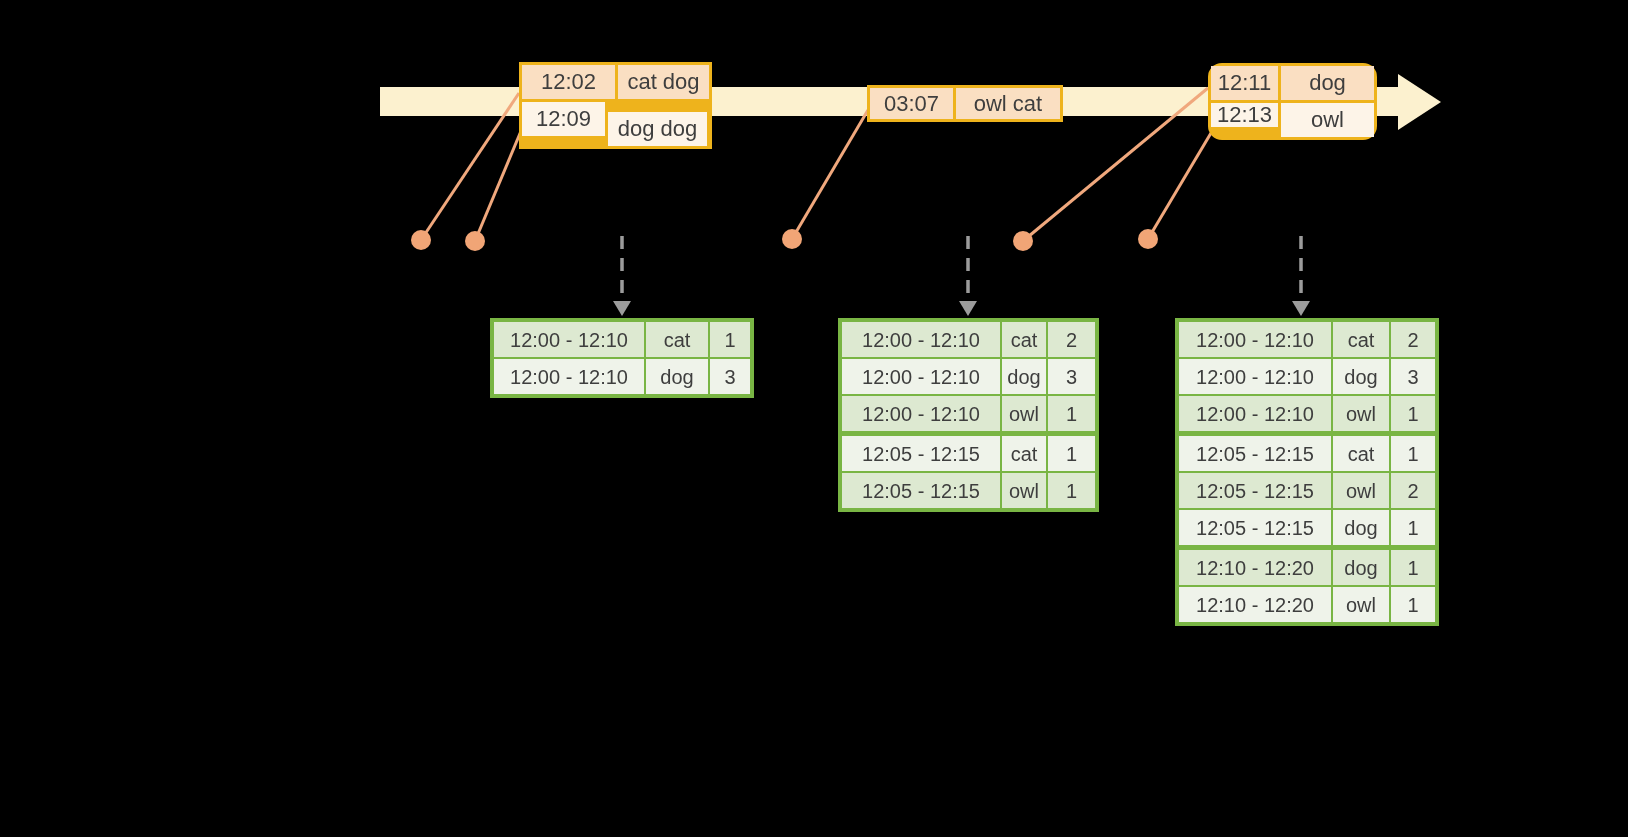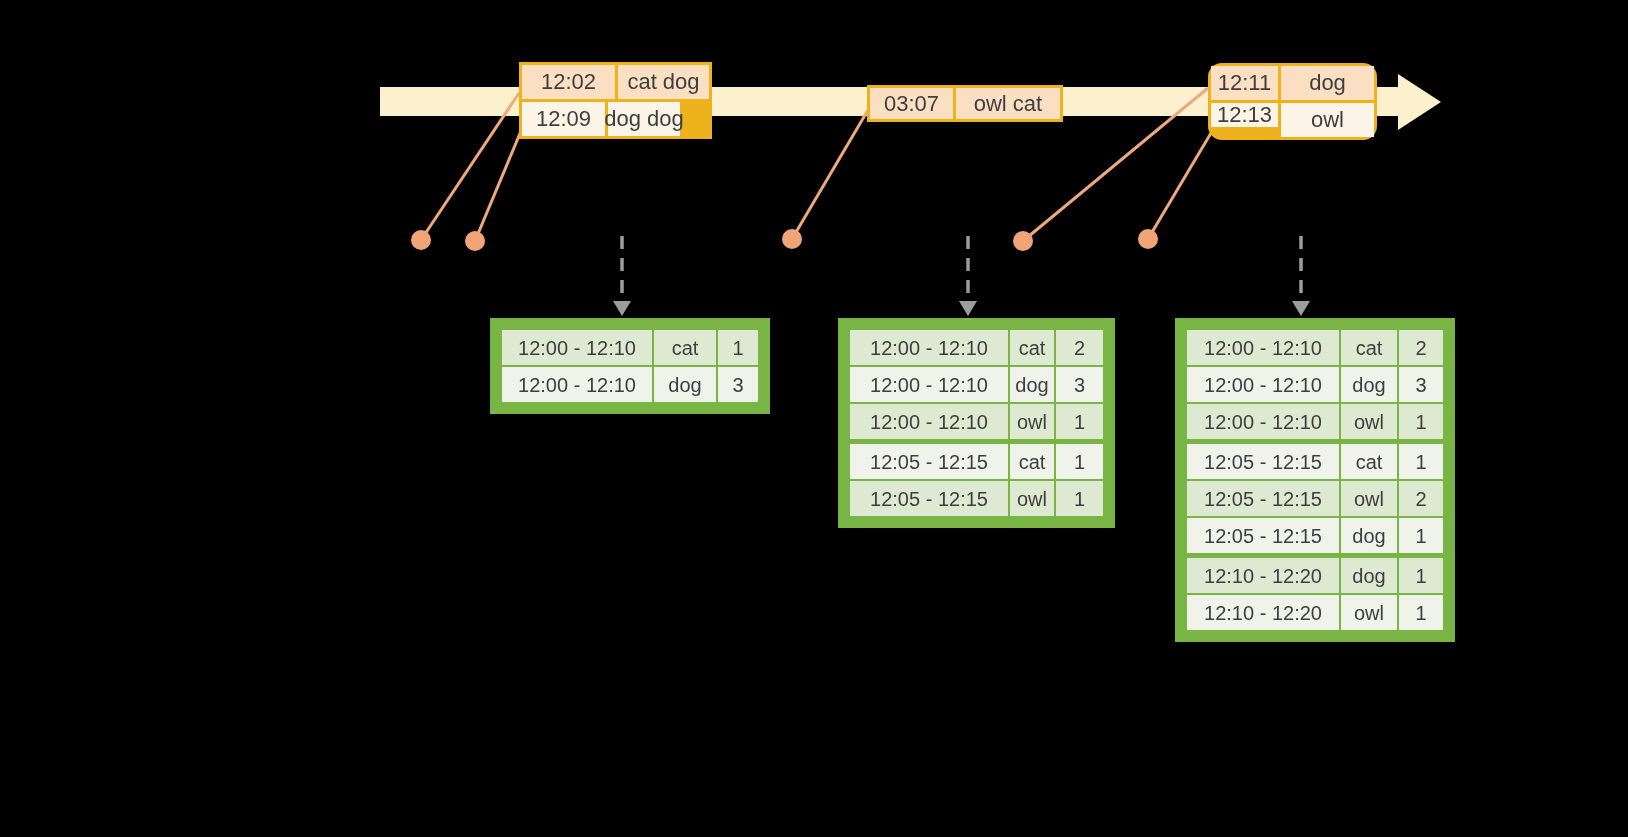--- a/index.html
+++ b/index.html
@@ -7,21 +7,21 @@
     --event-row-dark:#fadfc2; --event-row-light:#fdf4e8; --connector:#f0a87d;
     --dot-fill:#f1a576; --result-border:#79b544; --result-row-dark:#dde9d1;
     --result-row-light:#eff3ea; --arrow-gray:#9c9c9c; --text:#3e3e3e;
   }
   html,body{margin:0;padding:0;}
   body{background:var(--background);font-family:"Liberation Sans",sans-serif;}
   #stage{position:relative;width:1628px;height:837px;background:var(--background);overflow:hidden;}
   #diagram-svg{position:absolute;left:0;top:0;}
   .event-table{position:absolute;display:flex;flex-direction:column;gap:3px;padding:3px;background:var(--event-border);box-sizing:border-box;}
   .event-row{display:flex;gap:3px;}
-  .result-table{position:absolute;display:flex;flex-direction:column;padding:12px;background:var(--result-border);box-sizing:border-box;}
+  .result-table{position:absolute;display:flex;flex-direction:column;padding:4px;background:var(--result-border);box-sizing:border-box;}
   .result-row{display:flex;gap:2px;margin-top:2px;}
   .result-row.first{margin-top:0;}
   .result-row.group-break{margin-top:5px;}
   .cell{display:flex;align-items:center;justify-content:center;color:var(--text);line-height:1;white-space:nowrap;}
   .event-table .cell{font-size:22px;}
   .result-table .cell{font-size:20px;}
 </style>
 </head>
 <body>
 
@@ -47,21 +47,21 @@
       <polygon points="1292,301 1310,301 1301,316" fill="#9c9c9c"></polygon>
     </svg>
   <div id="tables">
       <div class="event-table" style="left: 519px; top: 62px;">
         <div class="event-row">
           <div class="cell" style="width: 93px; height: 34px; background: var(--event-row-dark);">12:02</div>
           <div class="cell" style="width: 91px; height: 34px; background: var(--event-row-dark);">cat dog</div>
         </div>
         <div class="event-row">
           <div class="cell" style="width: 83px; height: 34px; background: var(--event-row-light);">12:09</div>
-          <div class="cell" style="width: 72px; height: 34px; background: var(--event-row-light);">dog dog</div>
+          <div class="cell" style="width: 99px; height: 34px; background: var(--event-row-light); margin-top: 10px;">dog dog</div>
         </div>
       </div>
       <div class="event-table" style="left: 867px; top: 85px;">
         <div class="event-row">
           <div class="cell" style="width: 83px; height: 31px; background: var(--event-row-dark);">03:07</div>
           <div class="cell" style="width: 104px; height: 31px; background: var(--event-row-dark);">owl cat</div>
         </div>
       </div>
       <div class="event-table" style="left: 1208px; top: 63px; border-radius: 14px;">
         <div class="event-row">

